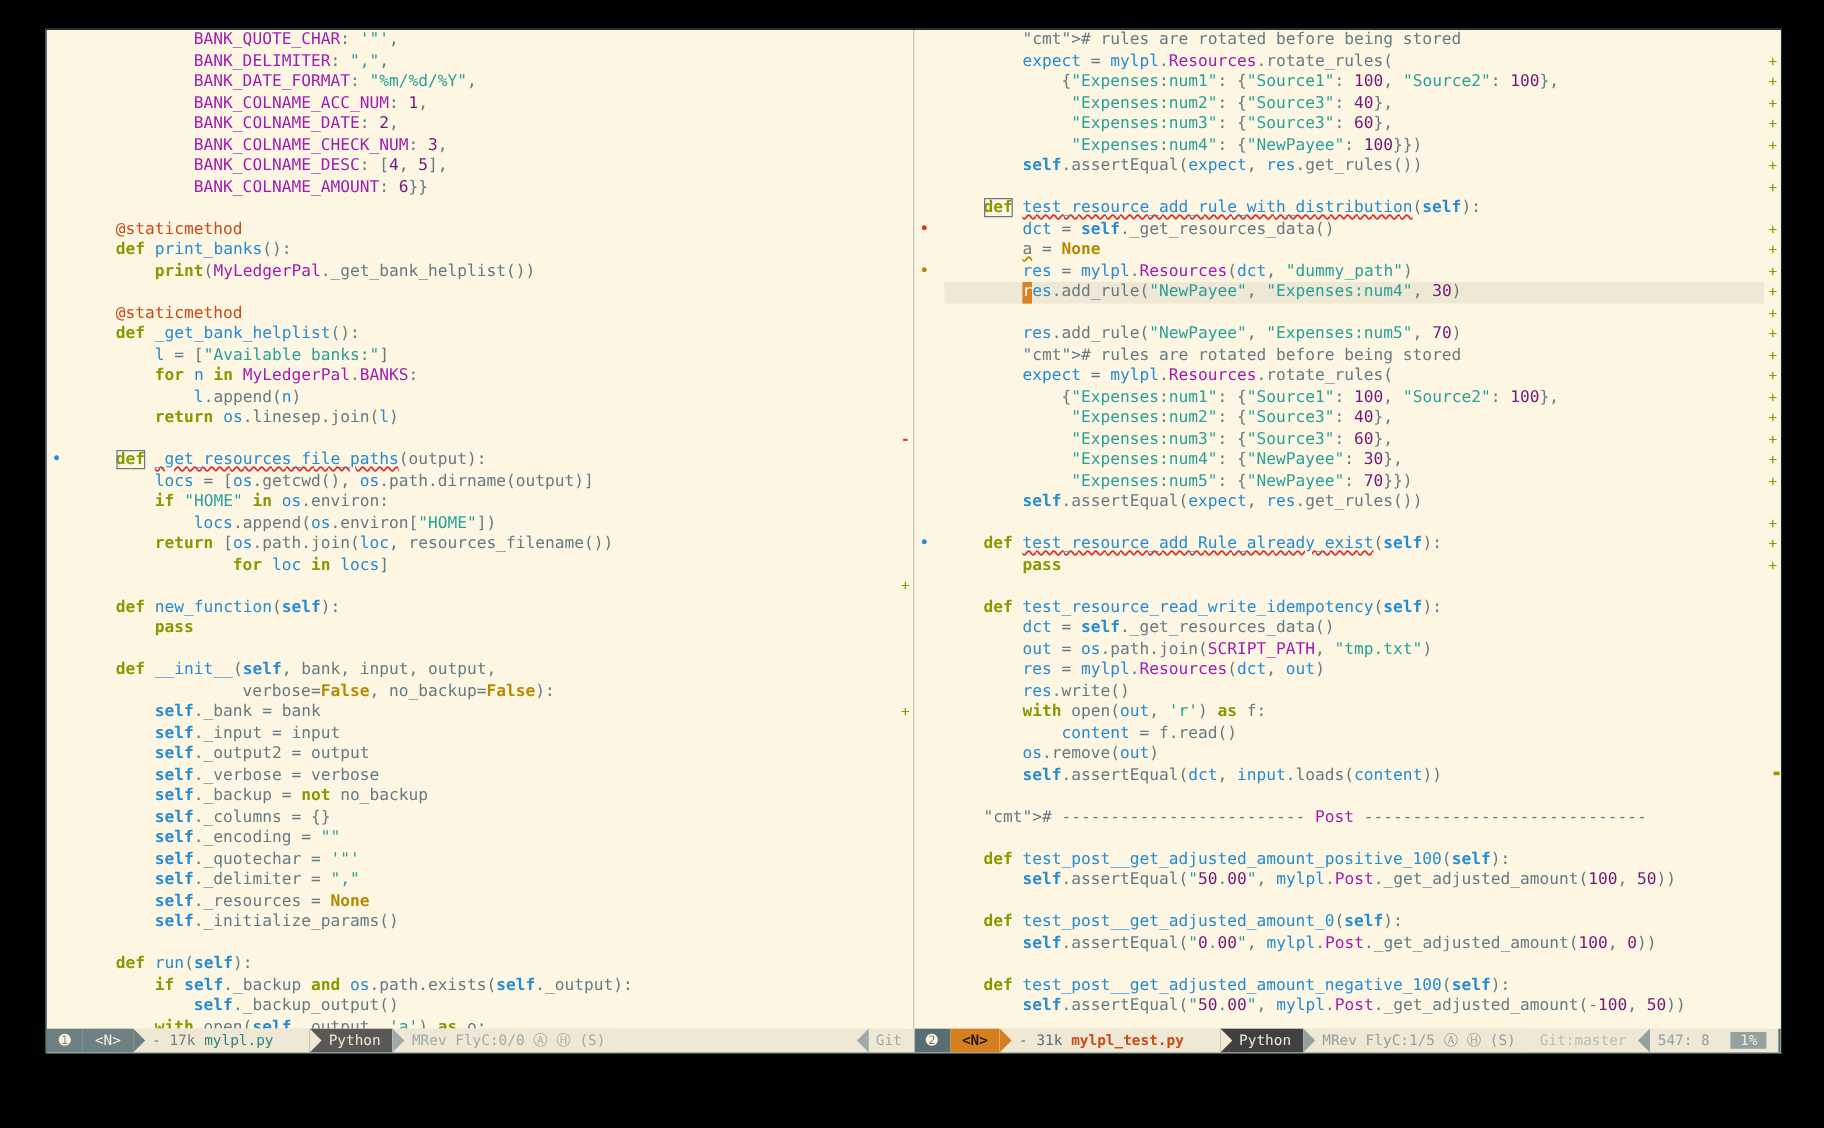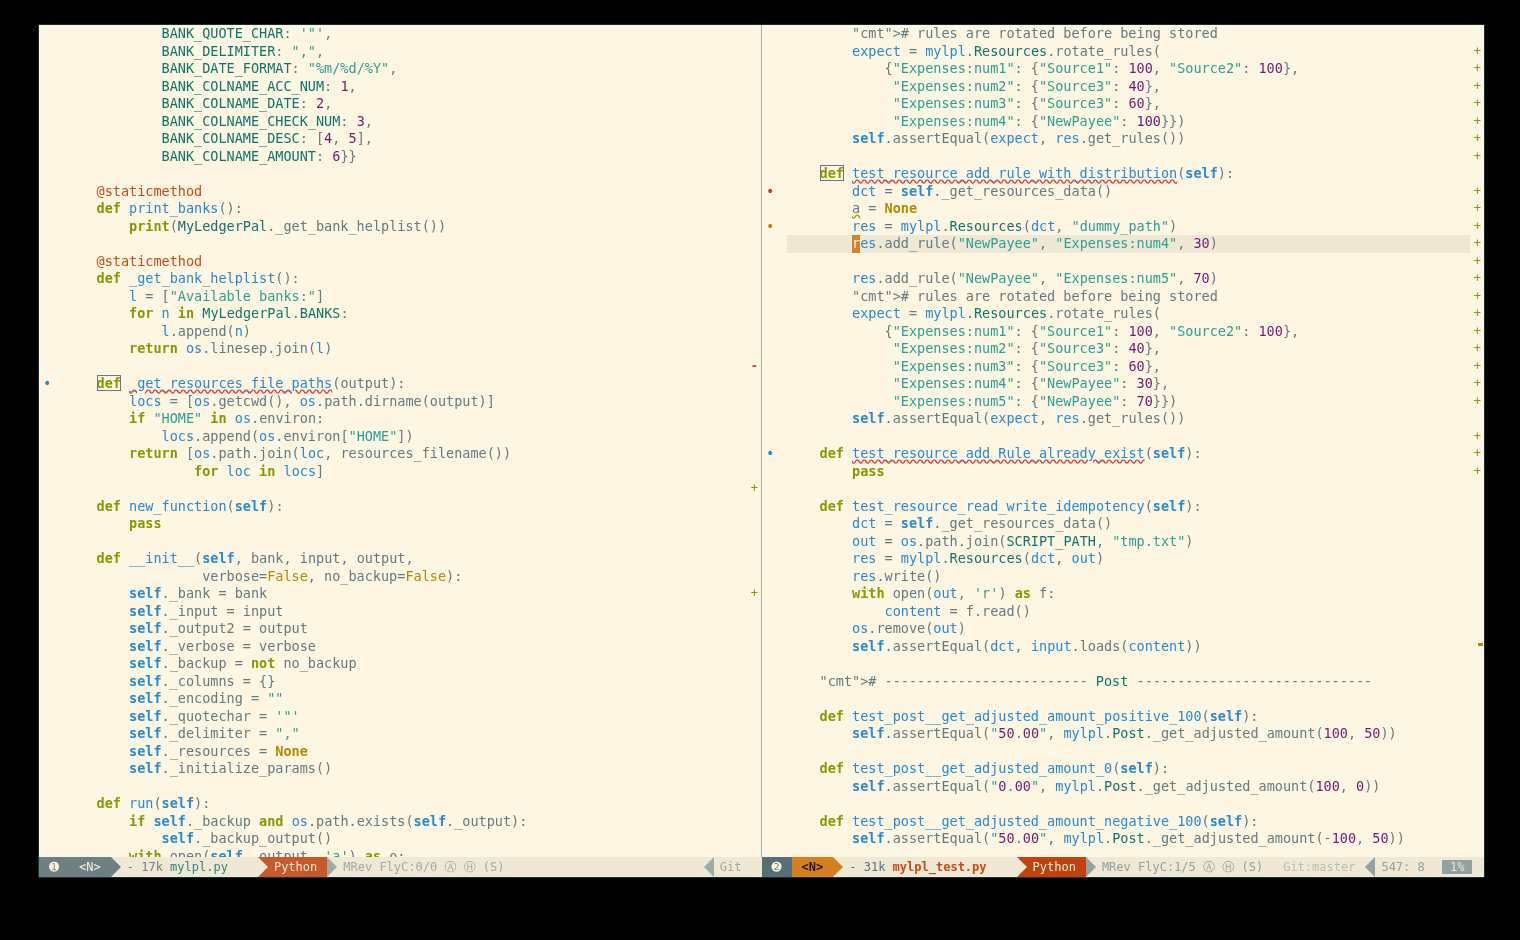--- a/index.html
+++ b/index.html
@@ -30,24 +30,24 @@
   .code .line { height: 17.5px; }
   .hl-line { background: #eee8d5; display: block; margin-left: -25px; padding-left: 25px; margin-right: -14px; }
   .cursor-box { background:#d58329; color:#fdf6e3; display:inline-block; line-height:17.5px; }
   
   .kw { color: #859900; font-weight: bold; }
   .def { color: #268bd2; }
   .fn  { color: #268bd2; }
   .self { color: #268bd2; font-weight: bold; }
   .str { color: #2aa198; }
   .num { color: #701a75; }
-  .const { color: #0f766e; }
+  .const { color: #a21caf; }
   .dec { color: #cb4b16; }
   .none { color: #b58900; font-weight: bold; }
-  .true { color: #b58900; font-weight: normal; }
+  .true { color: #b58900; font-weight: bold; }
   .err-u { text-decoration: underline; text-decoration-color: #dc322f; text-decoration-style: wavy; }
   .warn-u { text-decoration: underline; text-decoration-color: #b58900; text-decoration-style: wavy; }
   .box-def { outline: 1px solid #657b83; outline-offset: -1px; }
   
   .fr { position: absolute; left: 4px; font-size: 14px; line-height: 17.5px; }
   .fr-r { position: absolute; right: 3px; font-size: 12px; line-height: 17.5px; color: #859900; }
   .fr-r.minus { color: #dc322f; font-weight:bold; }
   .fr-blue { color: #268bd2; }
   .fr-red { color: #dc322f; }
   .fr-yellow { color: #b58900; }
@@ -60,25 +60,25 @@
   .seg.arrow::after {
     content:""; position:absolute; right:-10px; top:0; border-top:10px solid transparent;
     border-bottom:10px solid transparent; border-left:10px solid currentColor; z-index:2;
   }
   .seg-bg1 { background:#586e75; color:#fdf6e3; }
   .seg-bg1.arrow::after{ color:#586e75; }
   .seg-bg-orange { background:#d67f1e; color:#1b1b1b; font-weight:bold; }
   .seg-bg-orange.arrow::after{ color:#d67f1e; }
   .seg-bg2 { background:#eee8d5; color:#586e75; }
   .seg-bg2.arrow::after{ color:#eee8d5; }
-  .seg-bg3 { background:#c2410c; color:#eee8d5; }
+  .seg-bg3 { background:#404040; color:#eee8d5; }
   .seg-bg3.arrow::after{ color:#93a1a1; }
   .seg-bg4 { background:#eee8d5; color:#93a1a1; }
   .seg-end { margin-left:auto; }
-  .seg-lar { position:relative; padding-left:16px; padding-right:20px;}
+  .seg-lar { position:relative; padding-left:16px; padding-right:10px;}
   .seg-lar::before{
     content:""; position:absolute; left:0; top:0; border-top:10px solid transparent;
     border-bottom:10px solid transparent; border-right:10px solid #93a1a1;
   }
   .seg-lar-inner{ background:#93a1a1; color:#eee8d5; padding:0 8px; }
   .minimap-dot{ position:absolute; right:1px; width:5px; height:3px; }
 </style>
 </head>
 <body>
 

